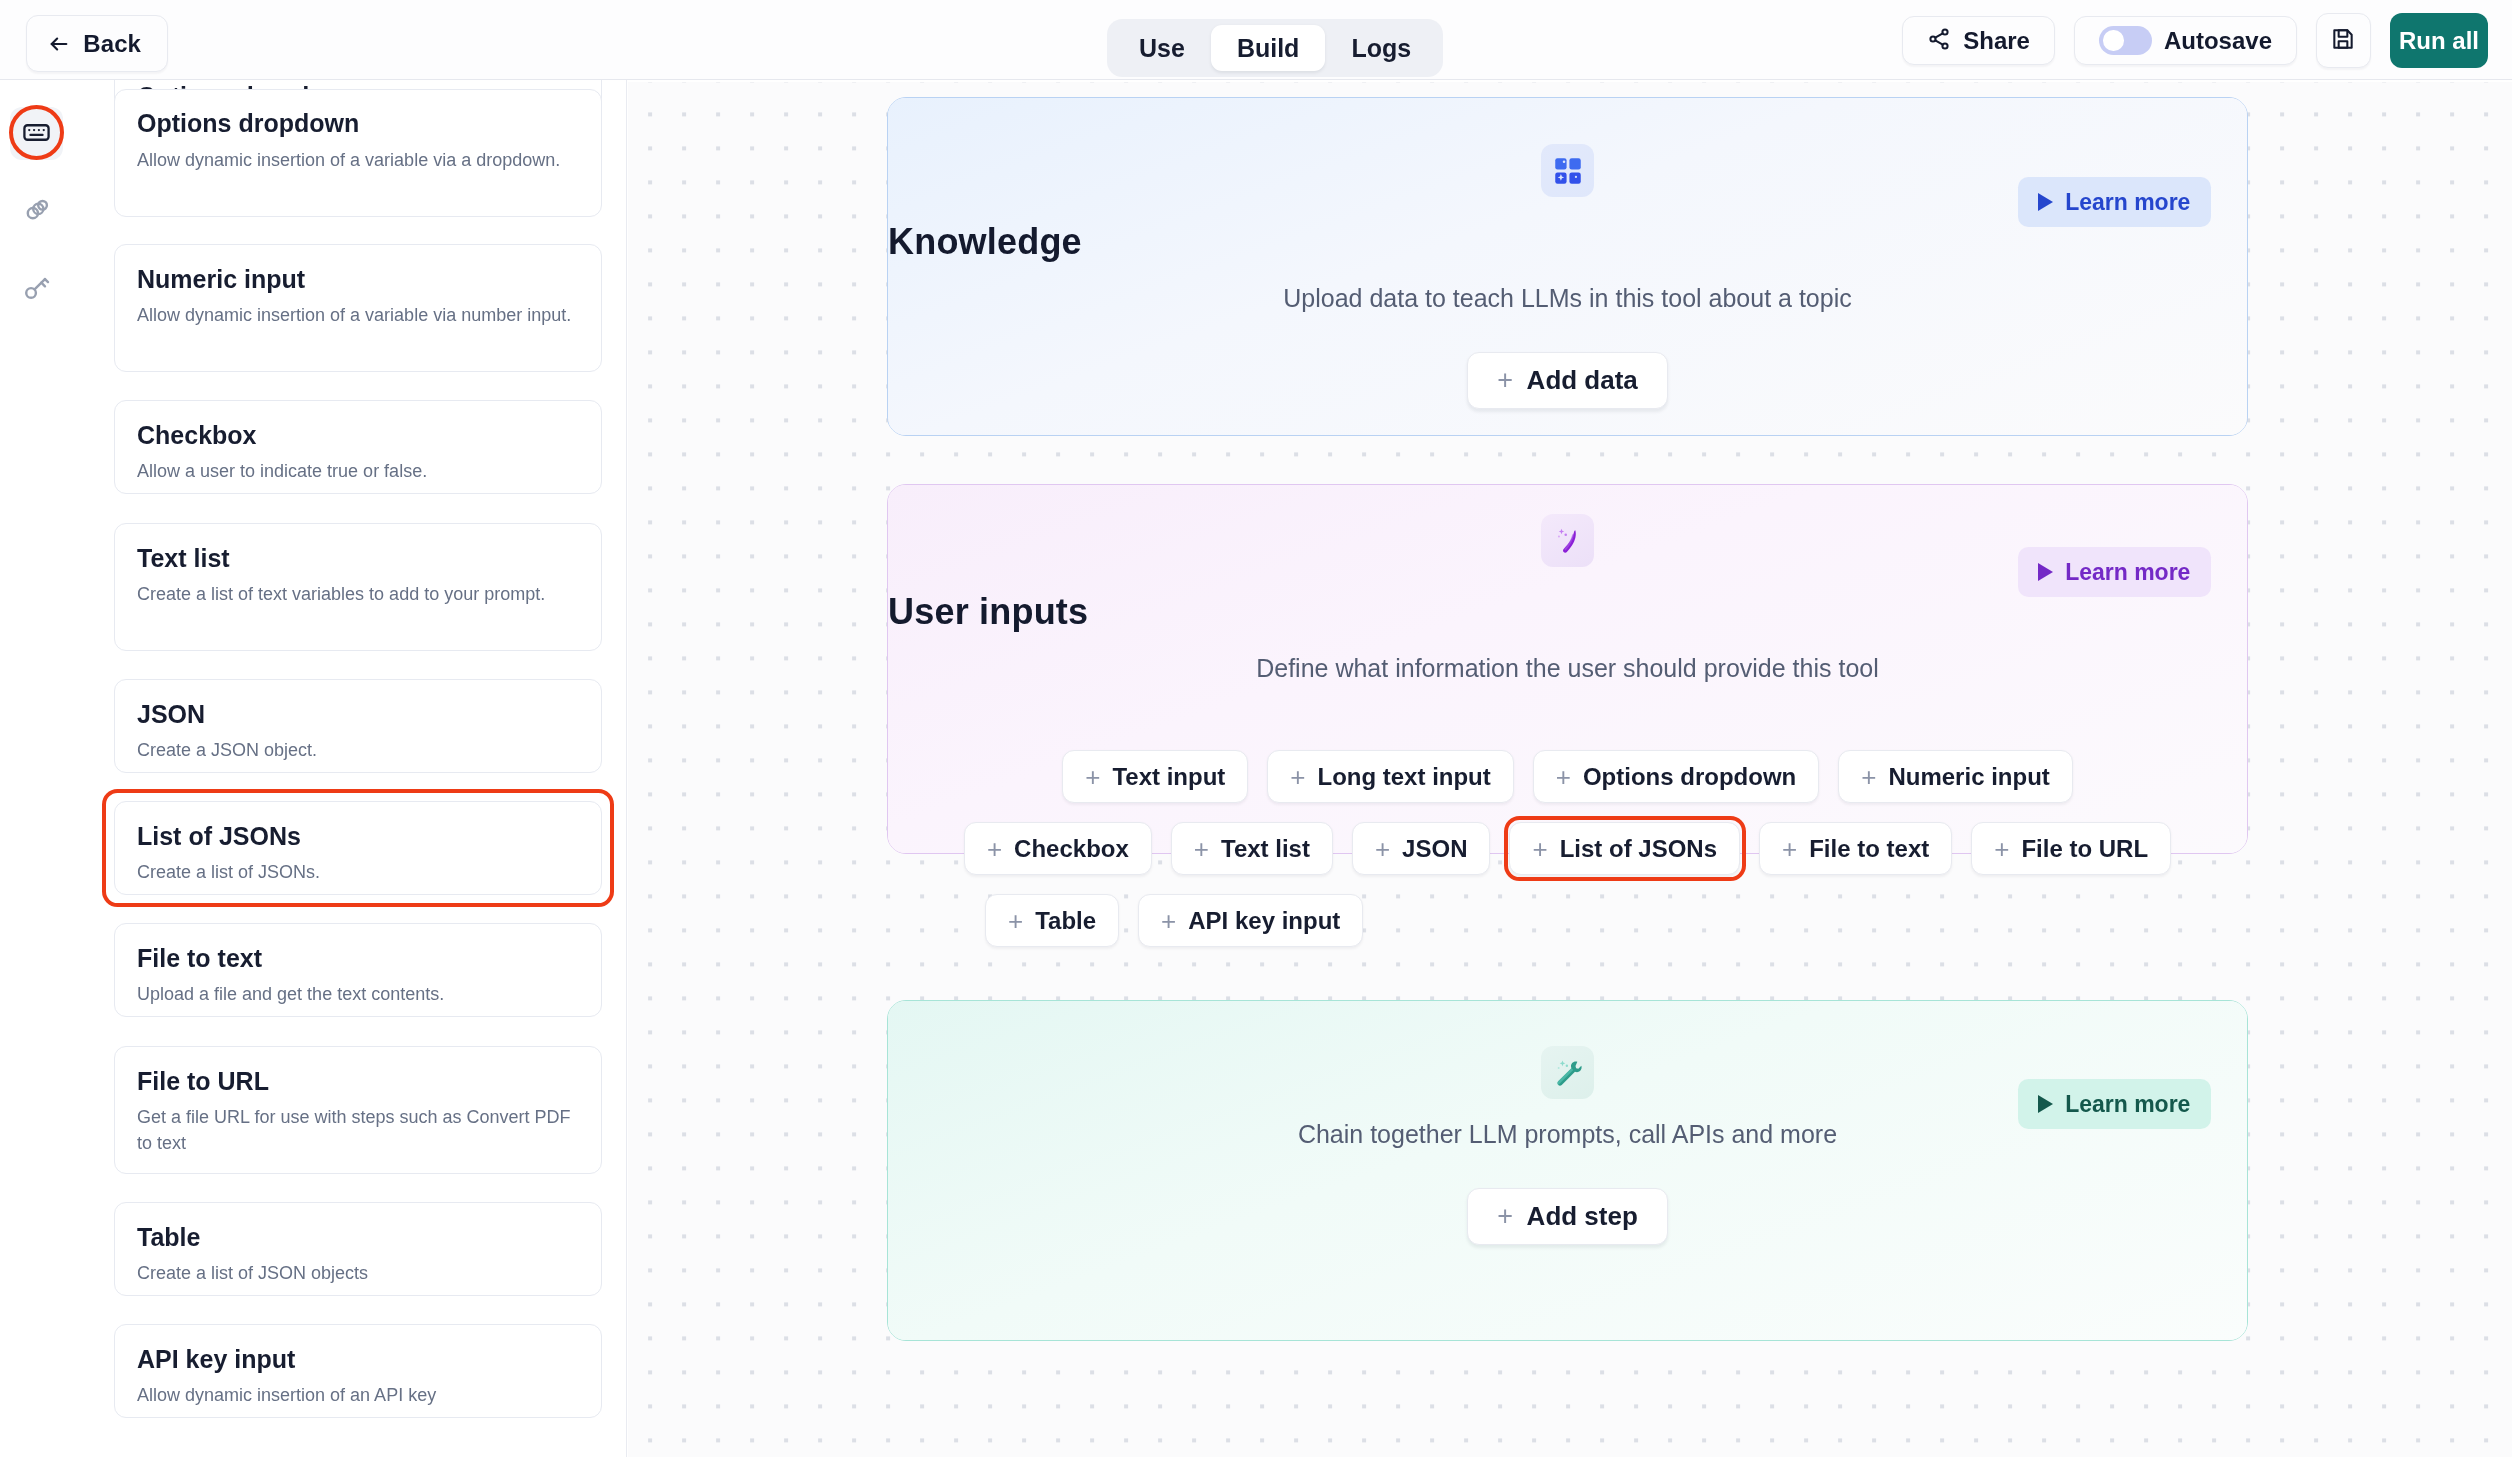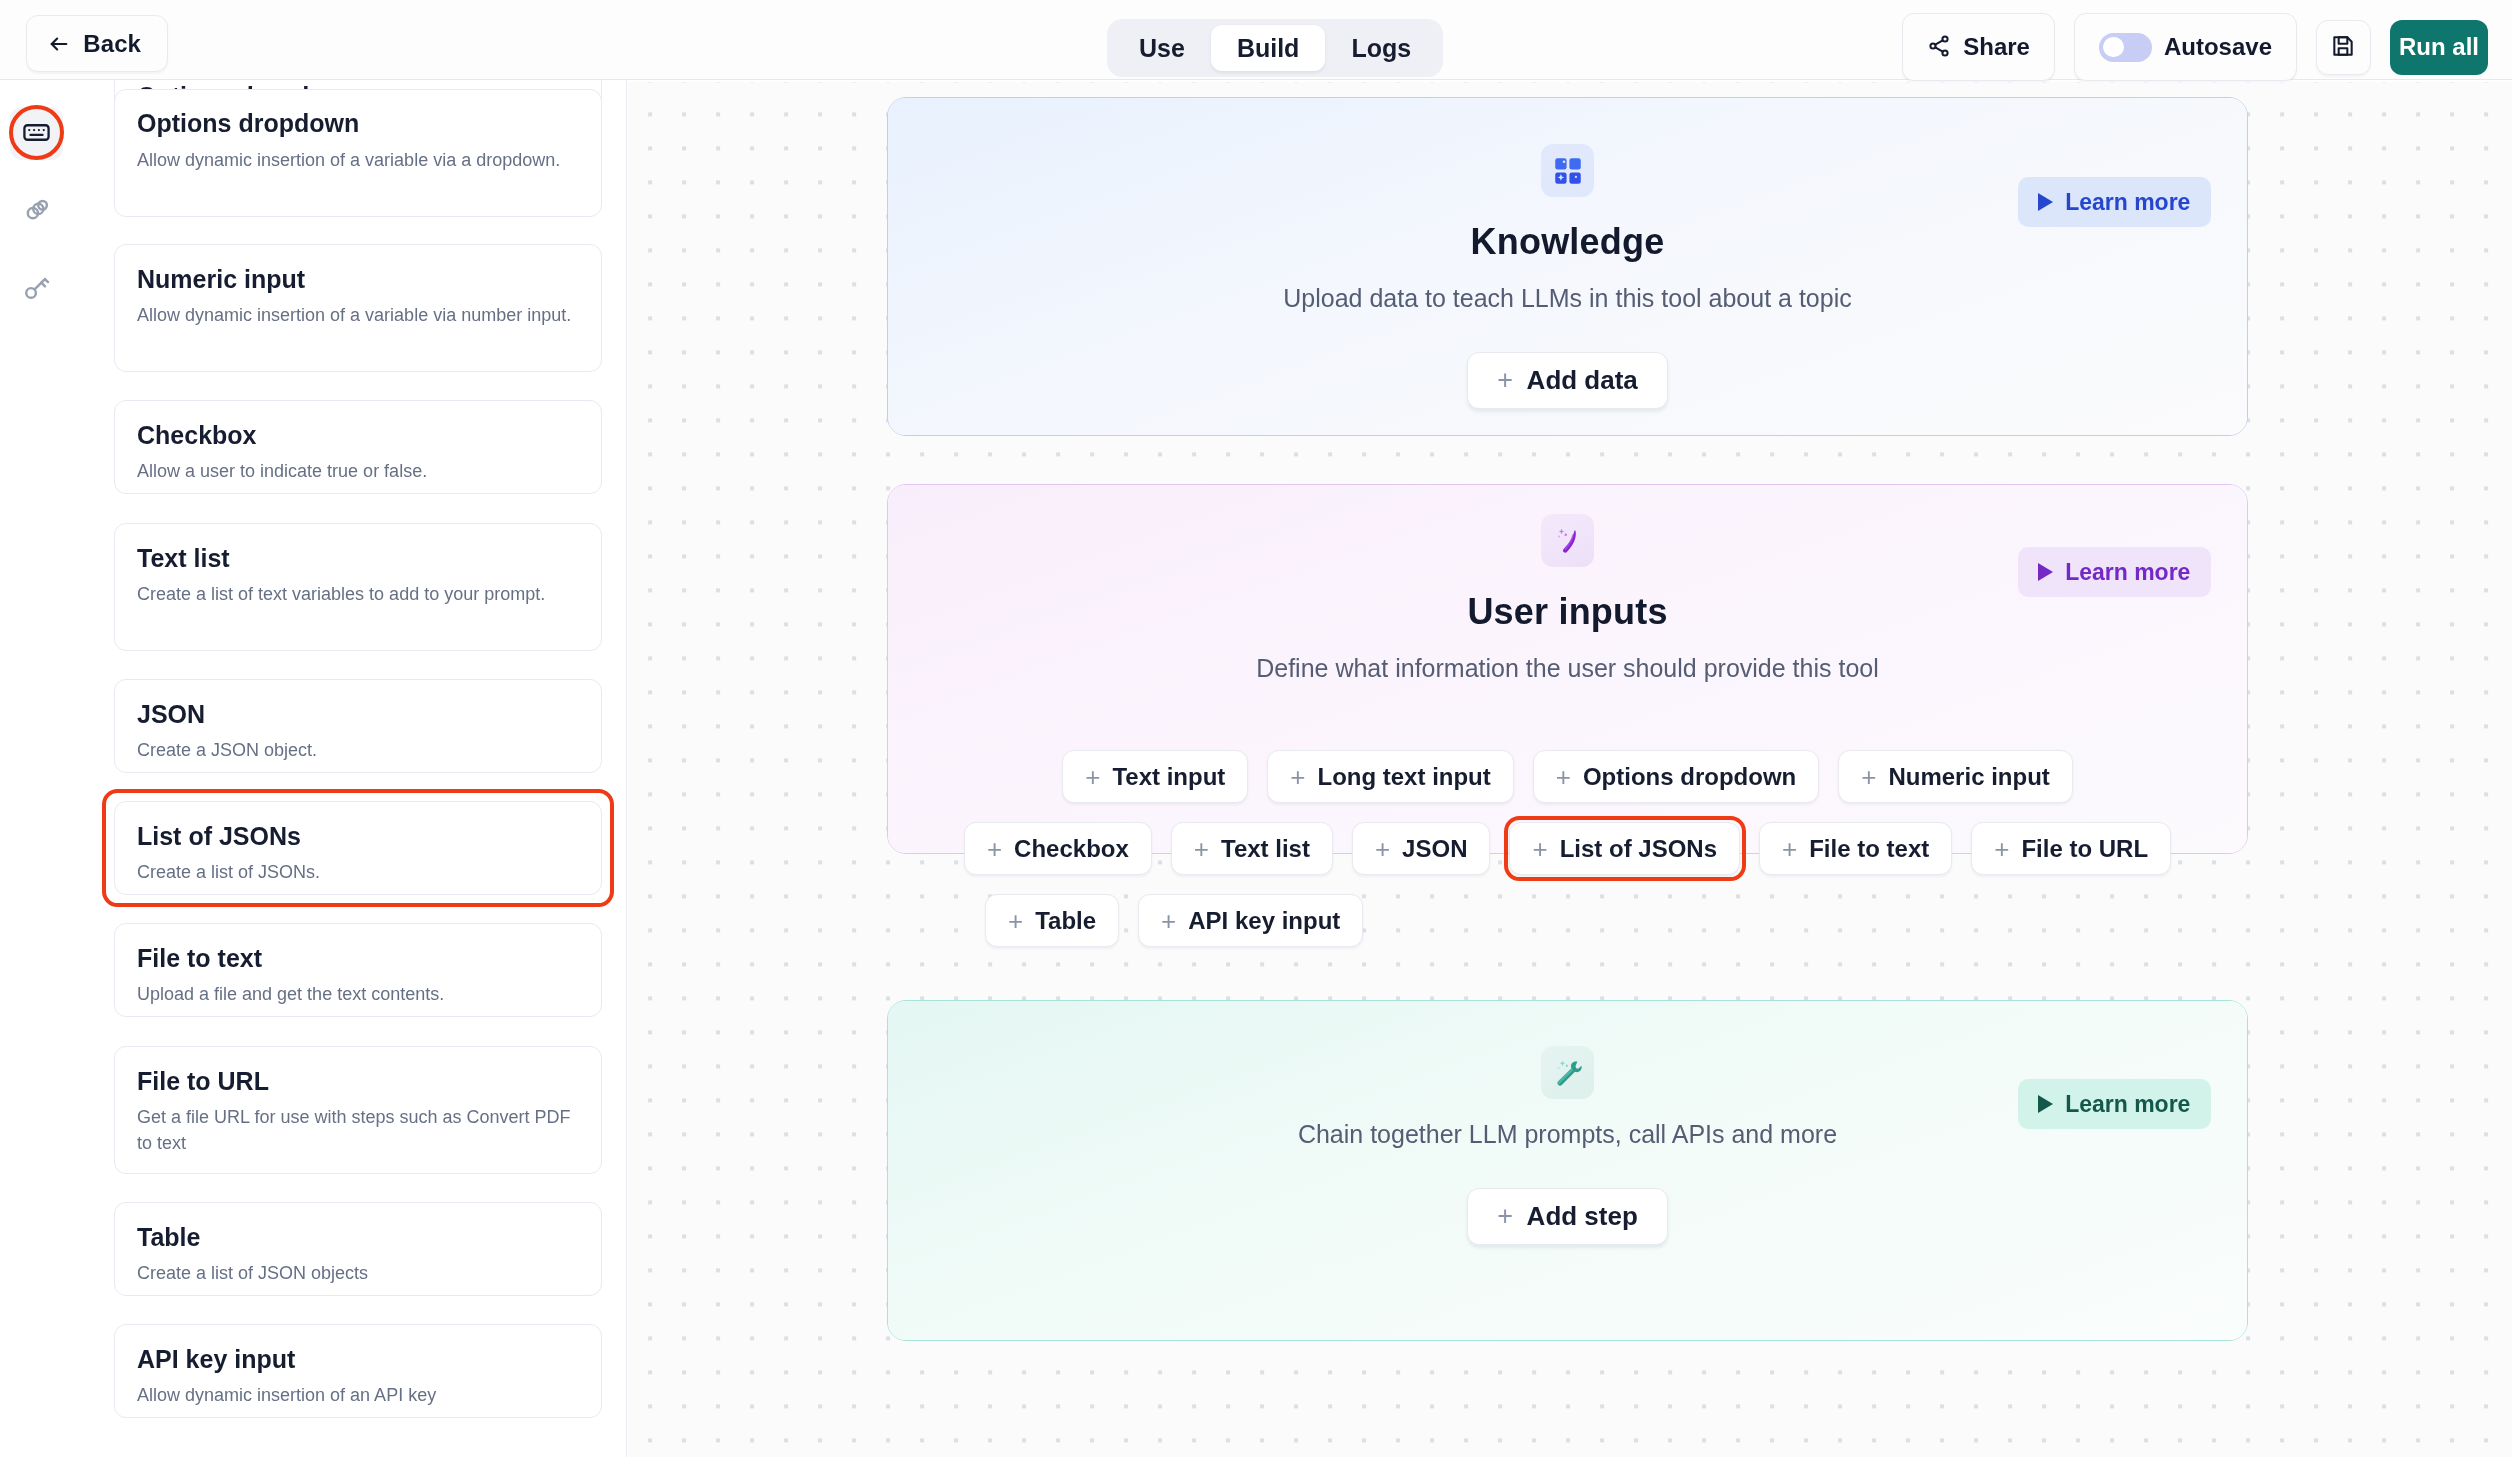--- a/index.html
+++ b/index.html
@@ -37,21 +37,21 @@
     height: 46px; padding: 0 26px; border-radius: 11px;
     display: flex; align-items: center; justify-content: center;
     font-size: 25px; font-weight: 700; color: #171d30; cursor: pointer;
     background: transparent; border: none;
     font-family: "Liberation Sans", sans-serif;
   }
   .seg .tab.active { background: #ffffff; box-shadow: 0 1.7px 3.4px rgba(16,24,40,.08); }
 
   .right-cluster { position: absolute; right: 24px; top: 13px; display: flex; align-items: center; gap: 19px; }
   .pill {
-    height: 68px; display: flex; align-items: center; gap: 12px;
+    height: 49px; display: flex; align-items: center; gap: 12px;
     padding: 12px 24px; background: #fdfdfe; border: 1.7px solid #e8eaf0;
     border-radius: 12px; box-shadow: 0 1.7px 1.7px rgba(16,24,40,.04); cursor: pointer;
   }
   .pill .lbl { font-size: 24px; font-weight: 700; color: #141a2e; }
   .toggle {
     width: 53px; height: 29px; border-radius: 17px; background: #c7cdf5;
     position: relative; flex: none; cursor: pointer;
   }
   .toggle .knob {
     position: absolute; left: 4.3px; top: 4.3px; width: 20.6px; height: 20.6px;
@@ -142,21 +142,21 @@
 
   .card-icon {
     width: 53px; height: 53px; border-radius: 12px; margin: 0 auto;
     display: flex; align-items: center; justify-content: center;
   }
   .icon-know { background: linear-gradient(150deg,#e2e9fb,#dfe7fb); }
   .icon-inp  { background: linear-gradient(150deg,#f4e9fb,#ece0f8); }
   .icon-step { background: linear-gradient(150deg,#e6f4f1,#ddf0eb); }
 
   .card-title {
-    text-align: center; font-size: 36px; font-weight: 700; color: #141a2e;
+    font-size: 36px; font-weight: 700; color: #141a2e;
     margin-top: 24px; letter-spacing: 0.2px;
   }
   .card-sub {
     text-align: center; font-size: 25px; color: #545d73; margin-top: 20.6px;
   }
   .cta {
     margin: 0 auto; height: 57px; padding: 0 29px; width: fit-content;
     display: flex; align-items: center; gap: 13.7px;
     background: #ffffff; border: 1.7px solid #e8eaf0; border-radius: 12px;
     box-shadow: 0 2.6px 3.4px rgba(16,24,40,.07); cursor: pointer;

